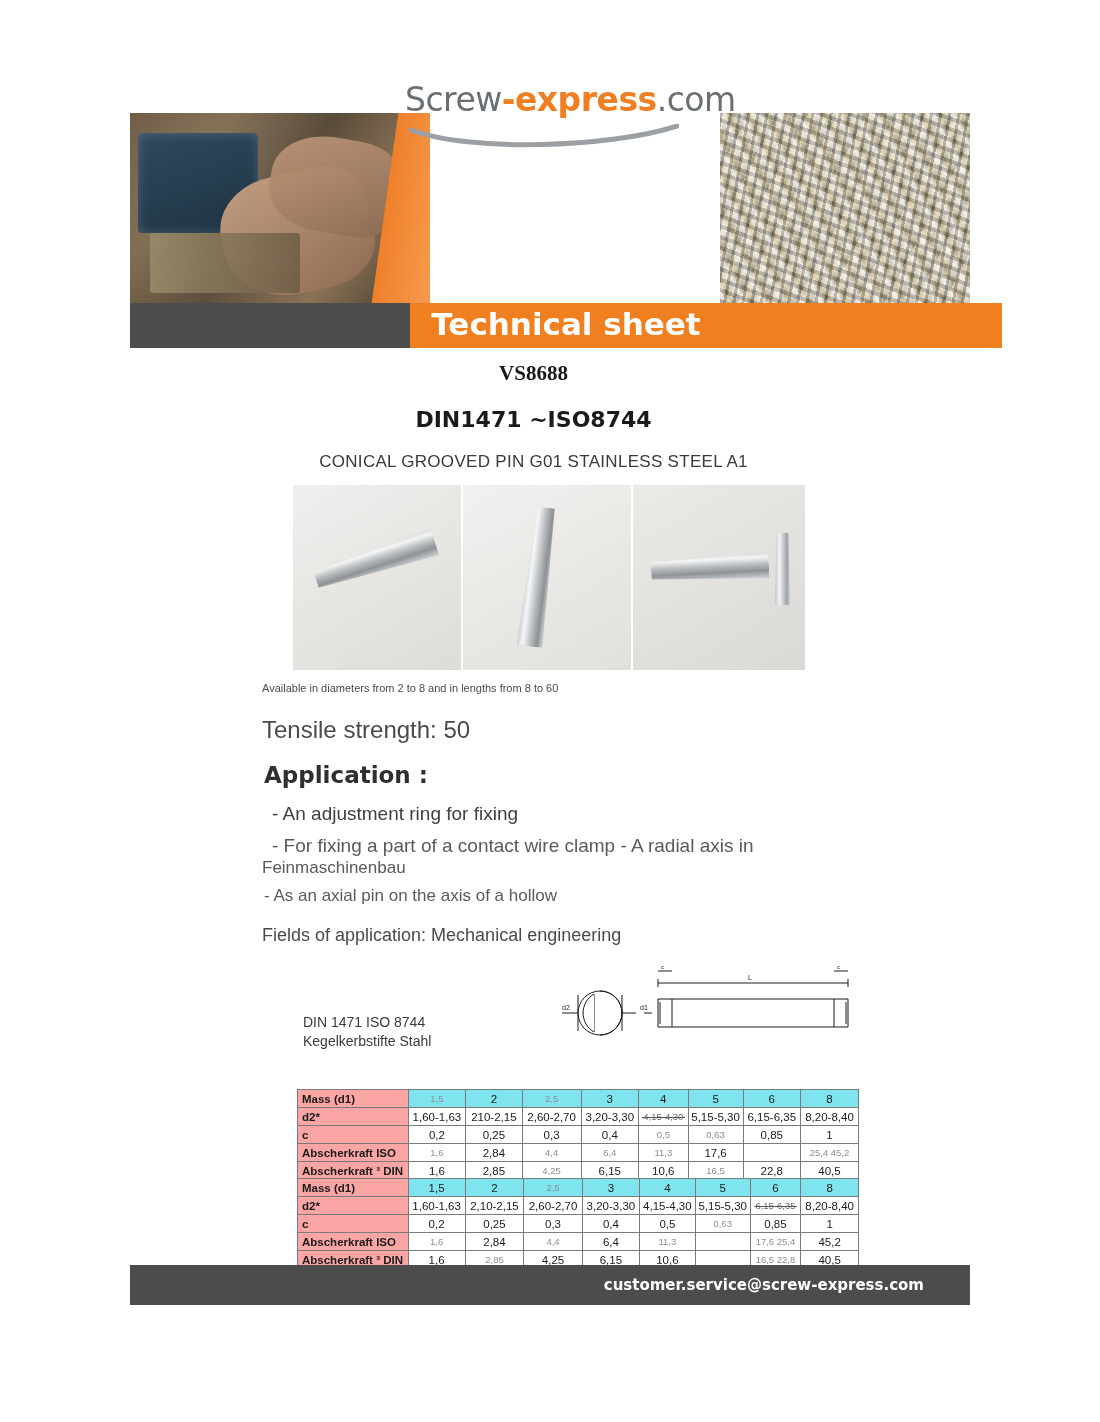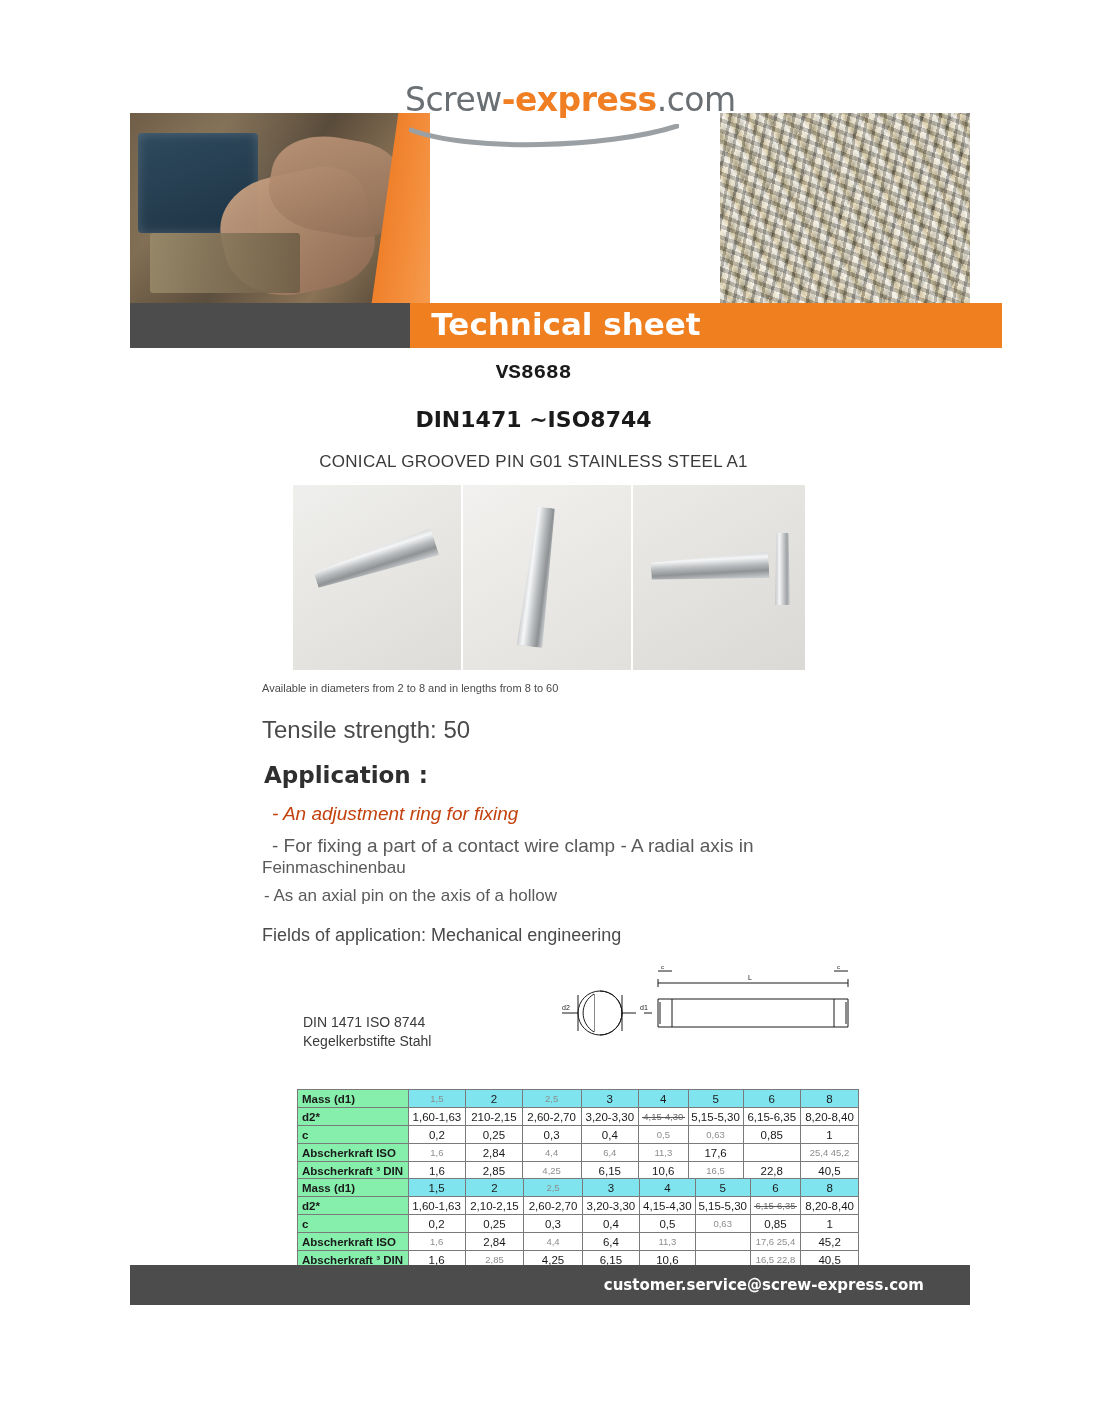--- a/index.html
+++ b/index.html
@@ -161,21 +161,21 @@
     font-size: 31px;
     letter-spacing: 0px;
   }
 
   
   .ref-code {
     position: absolute;
     left: 0; right: 0;
     top: 361px;
     text-align: center;
-    font-family: Liberation Mono, monospace;
+    font-family: Liberation Serif, serif;
     font-weight: bold;
     font-size: 21px;
     color: #1a1a1a;
   }
   .norm-code {
     position: absolute;
     left: 0; right: 0;
     top: 407px;
     text-align: center;
     font-family: "DejaVu Sans", sans-serif;
@@ -271,22 +271,21 @@
     font-size: 23px;
     font-weight: bold;
     color: #2f2f2f;
     font-family: "DejaVu Sans", sans-serif;
   }
   .app-line1 {
     position: absolute;
     left: 272px;
     top: 803px;
     font-size: 19px;
-    color: #c2410c;
-    font-style: italic;
+    color: #404040;
   }
   .app-line2 {
     position: absolute;
     left: 272px;
     top: 835px;
     font-size: 19px;
     color: #5a5a5a;
   }
   .app-line2b {
     position: absolute;
@@ -335,21 +334,21 @@
   .tbl td {
     border: 1px solid #7a7a7a;
     height: 17px;
     text-align: center;
     font-size: 11.5px;
     color: #1a1a1a;
     padding: 0 2px;
     white-space: nowrap;
   }
   .tbl td.lbl {
-    background: #86efac;
+    background: #fca5a5;
     text-align: left;
     font-weight: bold;
     font-size: 11.5px;
     padding-left: 4px;
     width: 112px;
   }
   .tbl td.hdr {
     background: #7fe4ee;
     font-weight: normal;
   }

